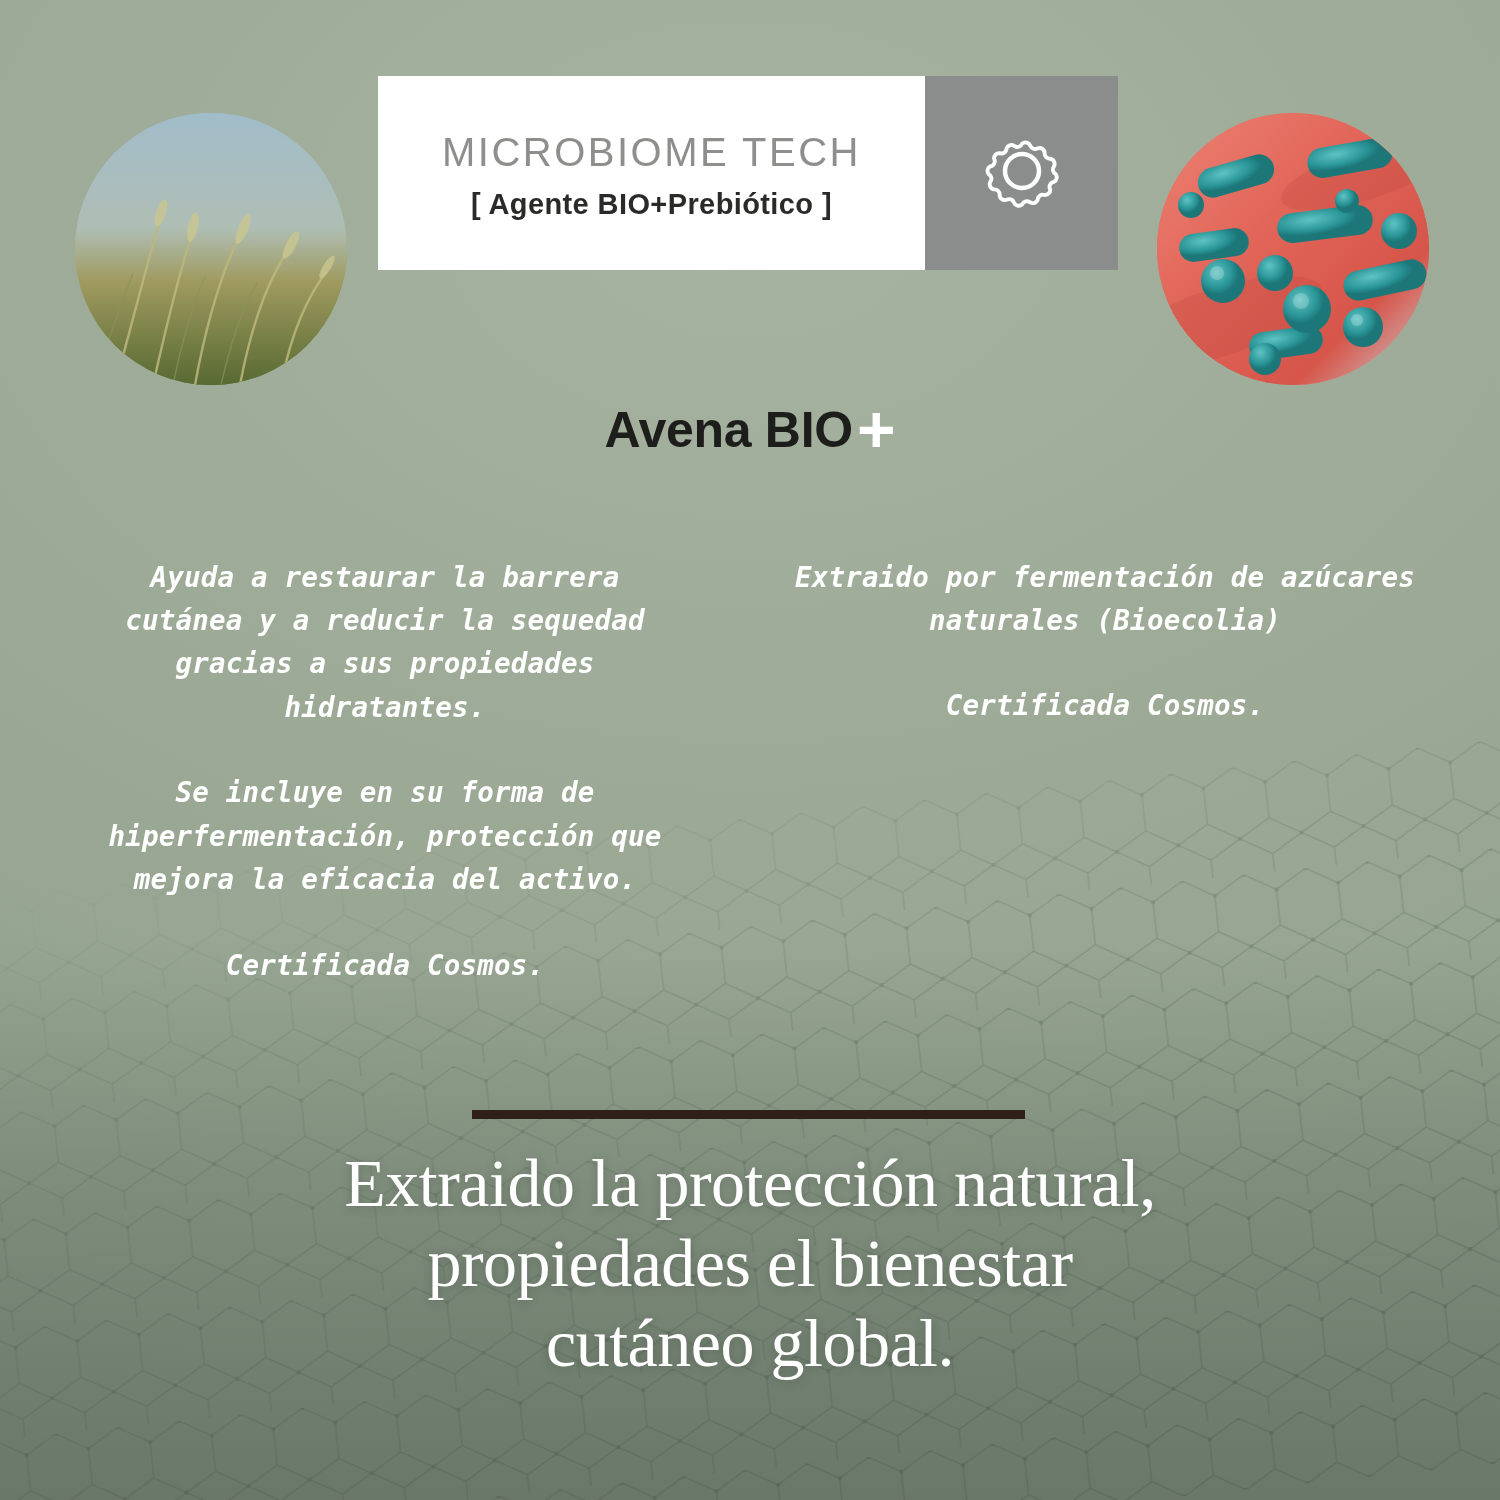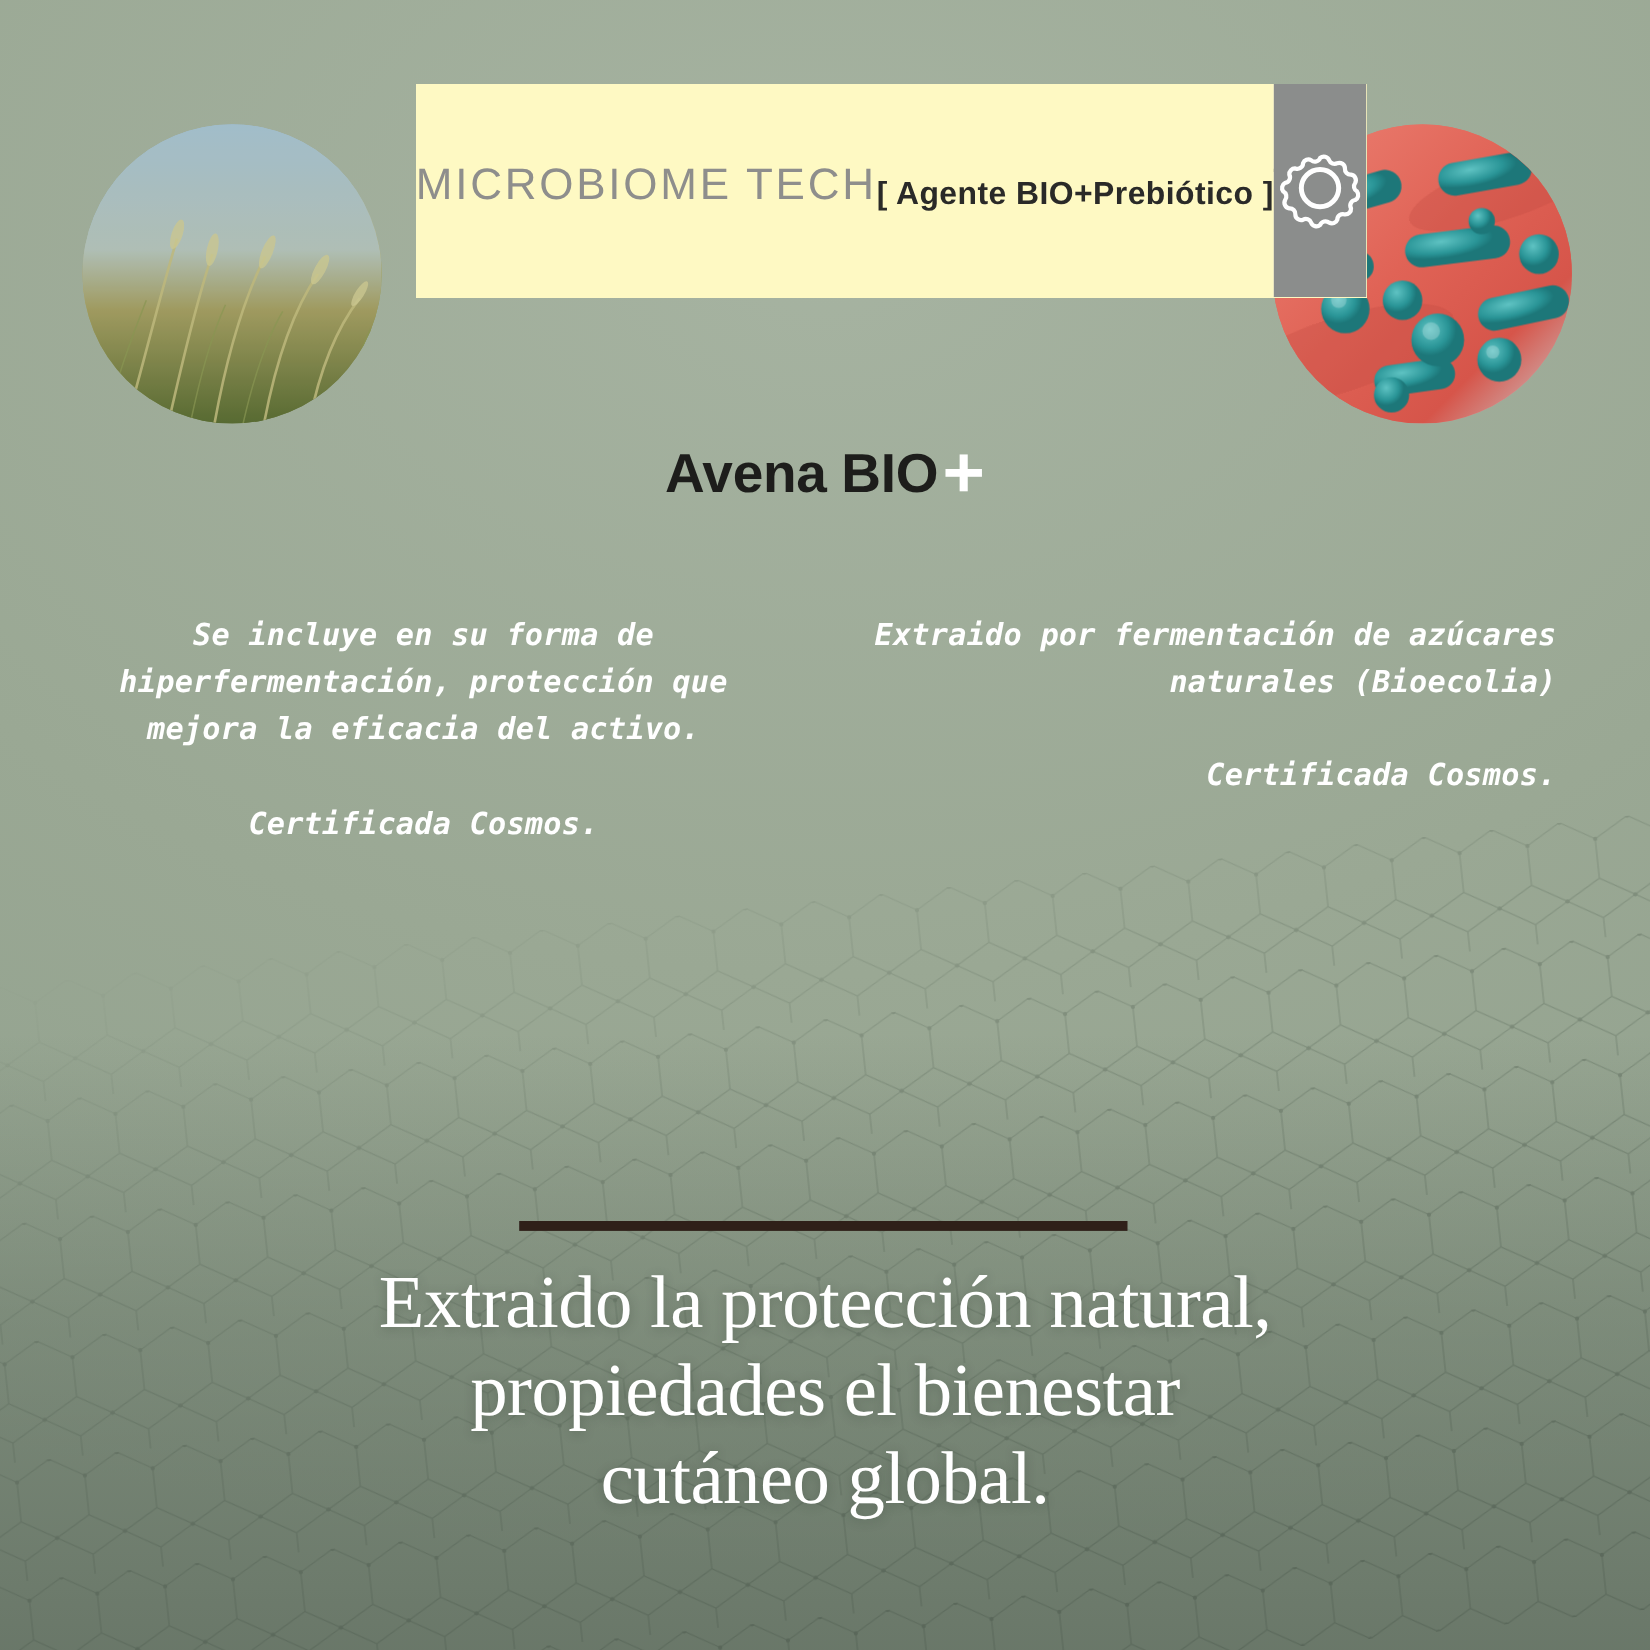--- a/index.html
+++ b/index.html
@@ -45,23 +45,23 @@
     position: absolute;
     left: 378px;
     top: 76px;
     width: 740px;
     height: 194px;
     display: flex;
     box-shadow: 0 0 0 0 rgba(0,0,0,0);
   }
   .badge-text {
     flex: 0 0 547px;
-    background: #fef9c3;
-    display: flex;
-    flex-direction: row;
+    background: #ffffff;
+    display: flex;
+    flex-direction: column;
     align-items: center;
     justify-content: center;
     padding-top: 6px;
     box-sizing: border-box;
   }
   .badge-title {
     font-size: 40px;
     letter-spacing: 2.5px;
     color: #8e8e8c;
     font-weight: 400;
@@ -162,21 +162,21 @@
     display: flex;
     justify-content: center;
     gap: 110px;
   }
   .col-left {
     width: 600px;
     text-align: center;
   }
   .col-right {
     width: 620px;
-    text-align: right;
+    text-align: center;
   }
   .mono {
     font-family: "DejaVu Sans Mono", monospace;
     font-style: italic;
     font-weight: 700;
     color: #ffffff;
     font-size: 27.5px;
     line-height: 1.58;
     letter-spacing: 0.2px;
   }
@@ -360,20 +360,21 @@
     </div>
   </div>
 
   <div class="headline">
     <div class="h-left">Avena BIO</div>
     <div class="h-plus">+</div>
   </div>
 
   <div class="cols">
     <div class="col-left">
+      <p class="mono blk">Ayuda a restaurar la barrera cutánea y a reducir la sequedad gracias a sus propiedades hidratantes.</p>
       <p class="mono blk">Se incluye en su forma de hiperfermentación, protección que mejora la eficacia del activo.</p>
       <p class="mono blk">Certificada Cosmos.</p>
     </div>
     <div class="col-right">
       <p class="mono blk">Extraido por fermentación de azúcares naturales (Bioecolia)</p>
       <p class="mono blk">Certificada Cosmos.</p>
     </div>
   </div>
 
   <div class="rule"></div>

